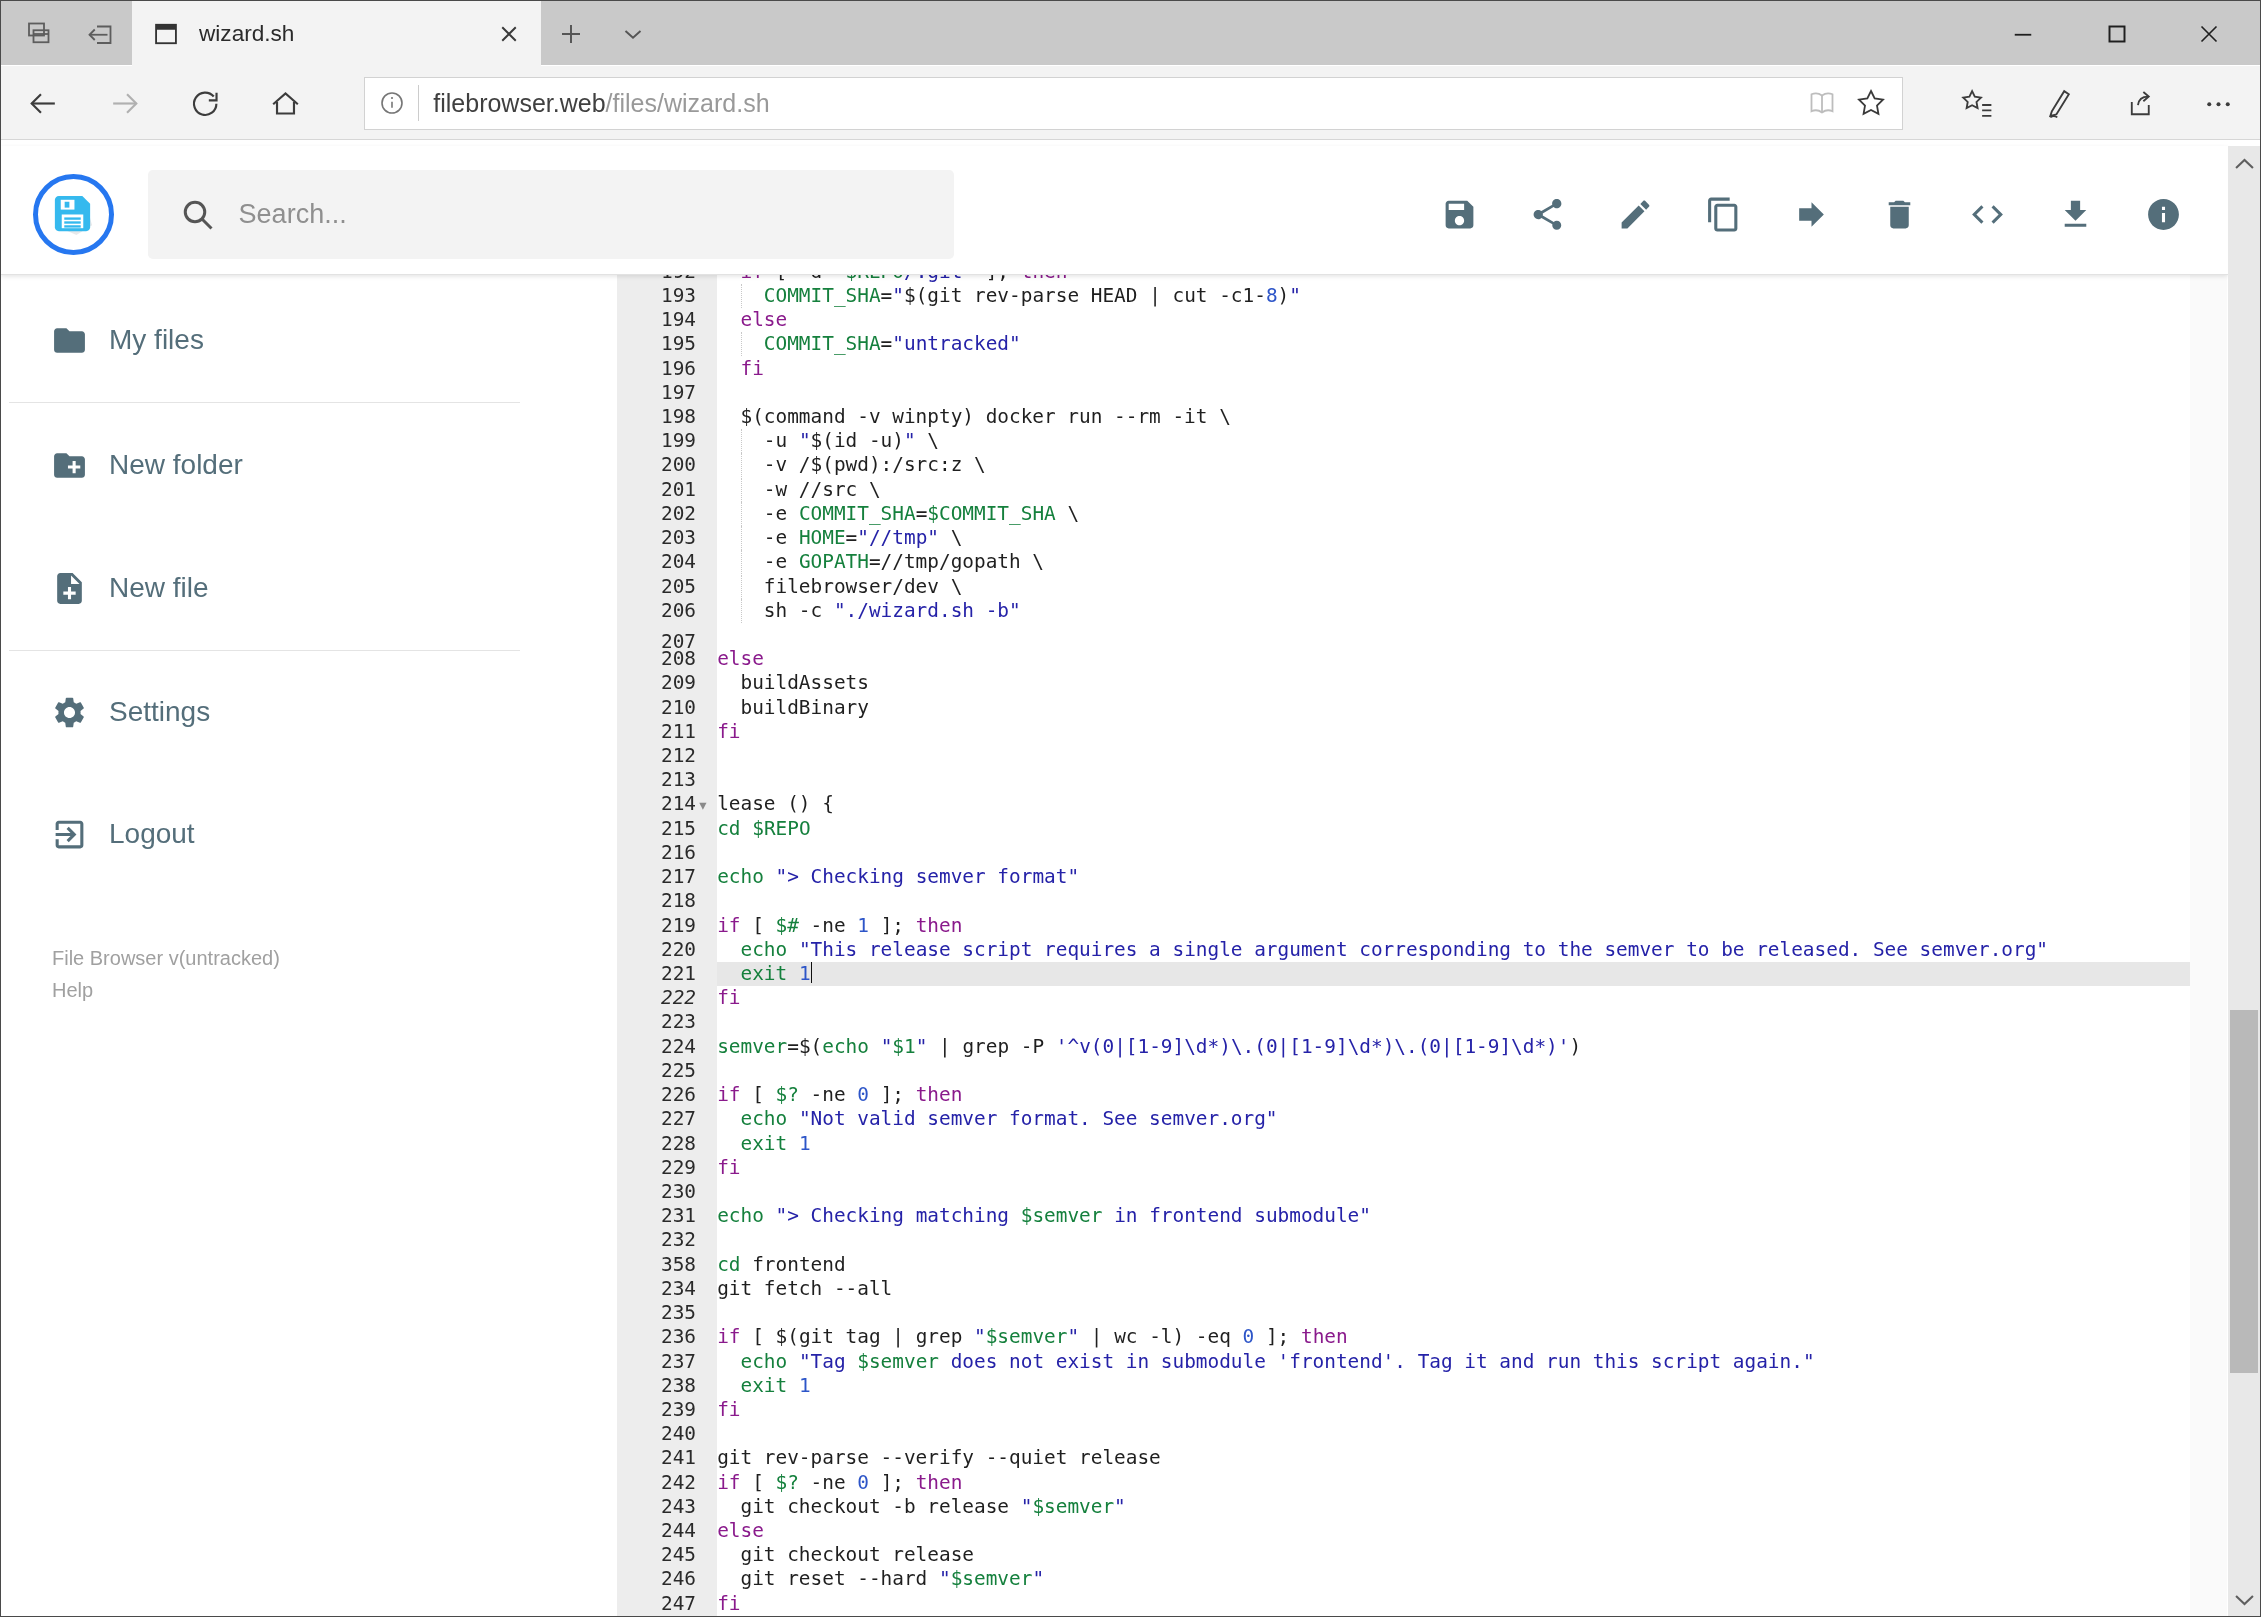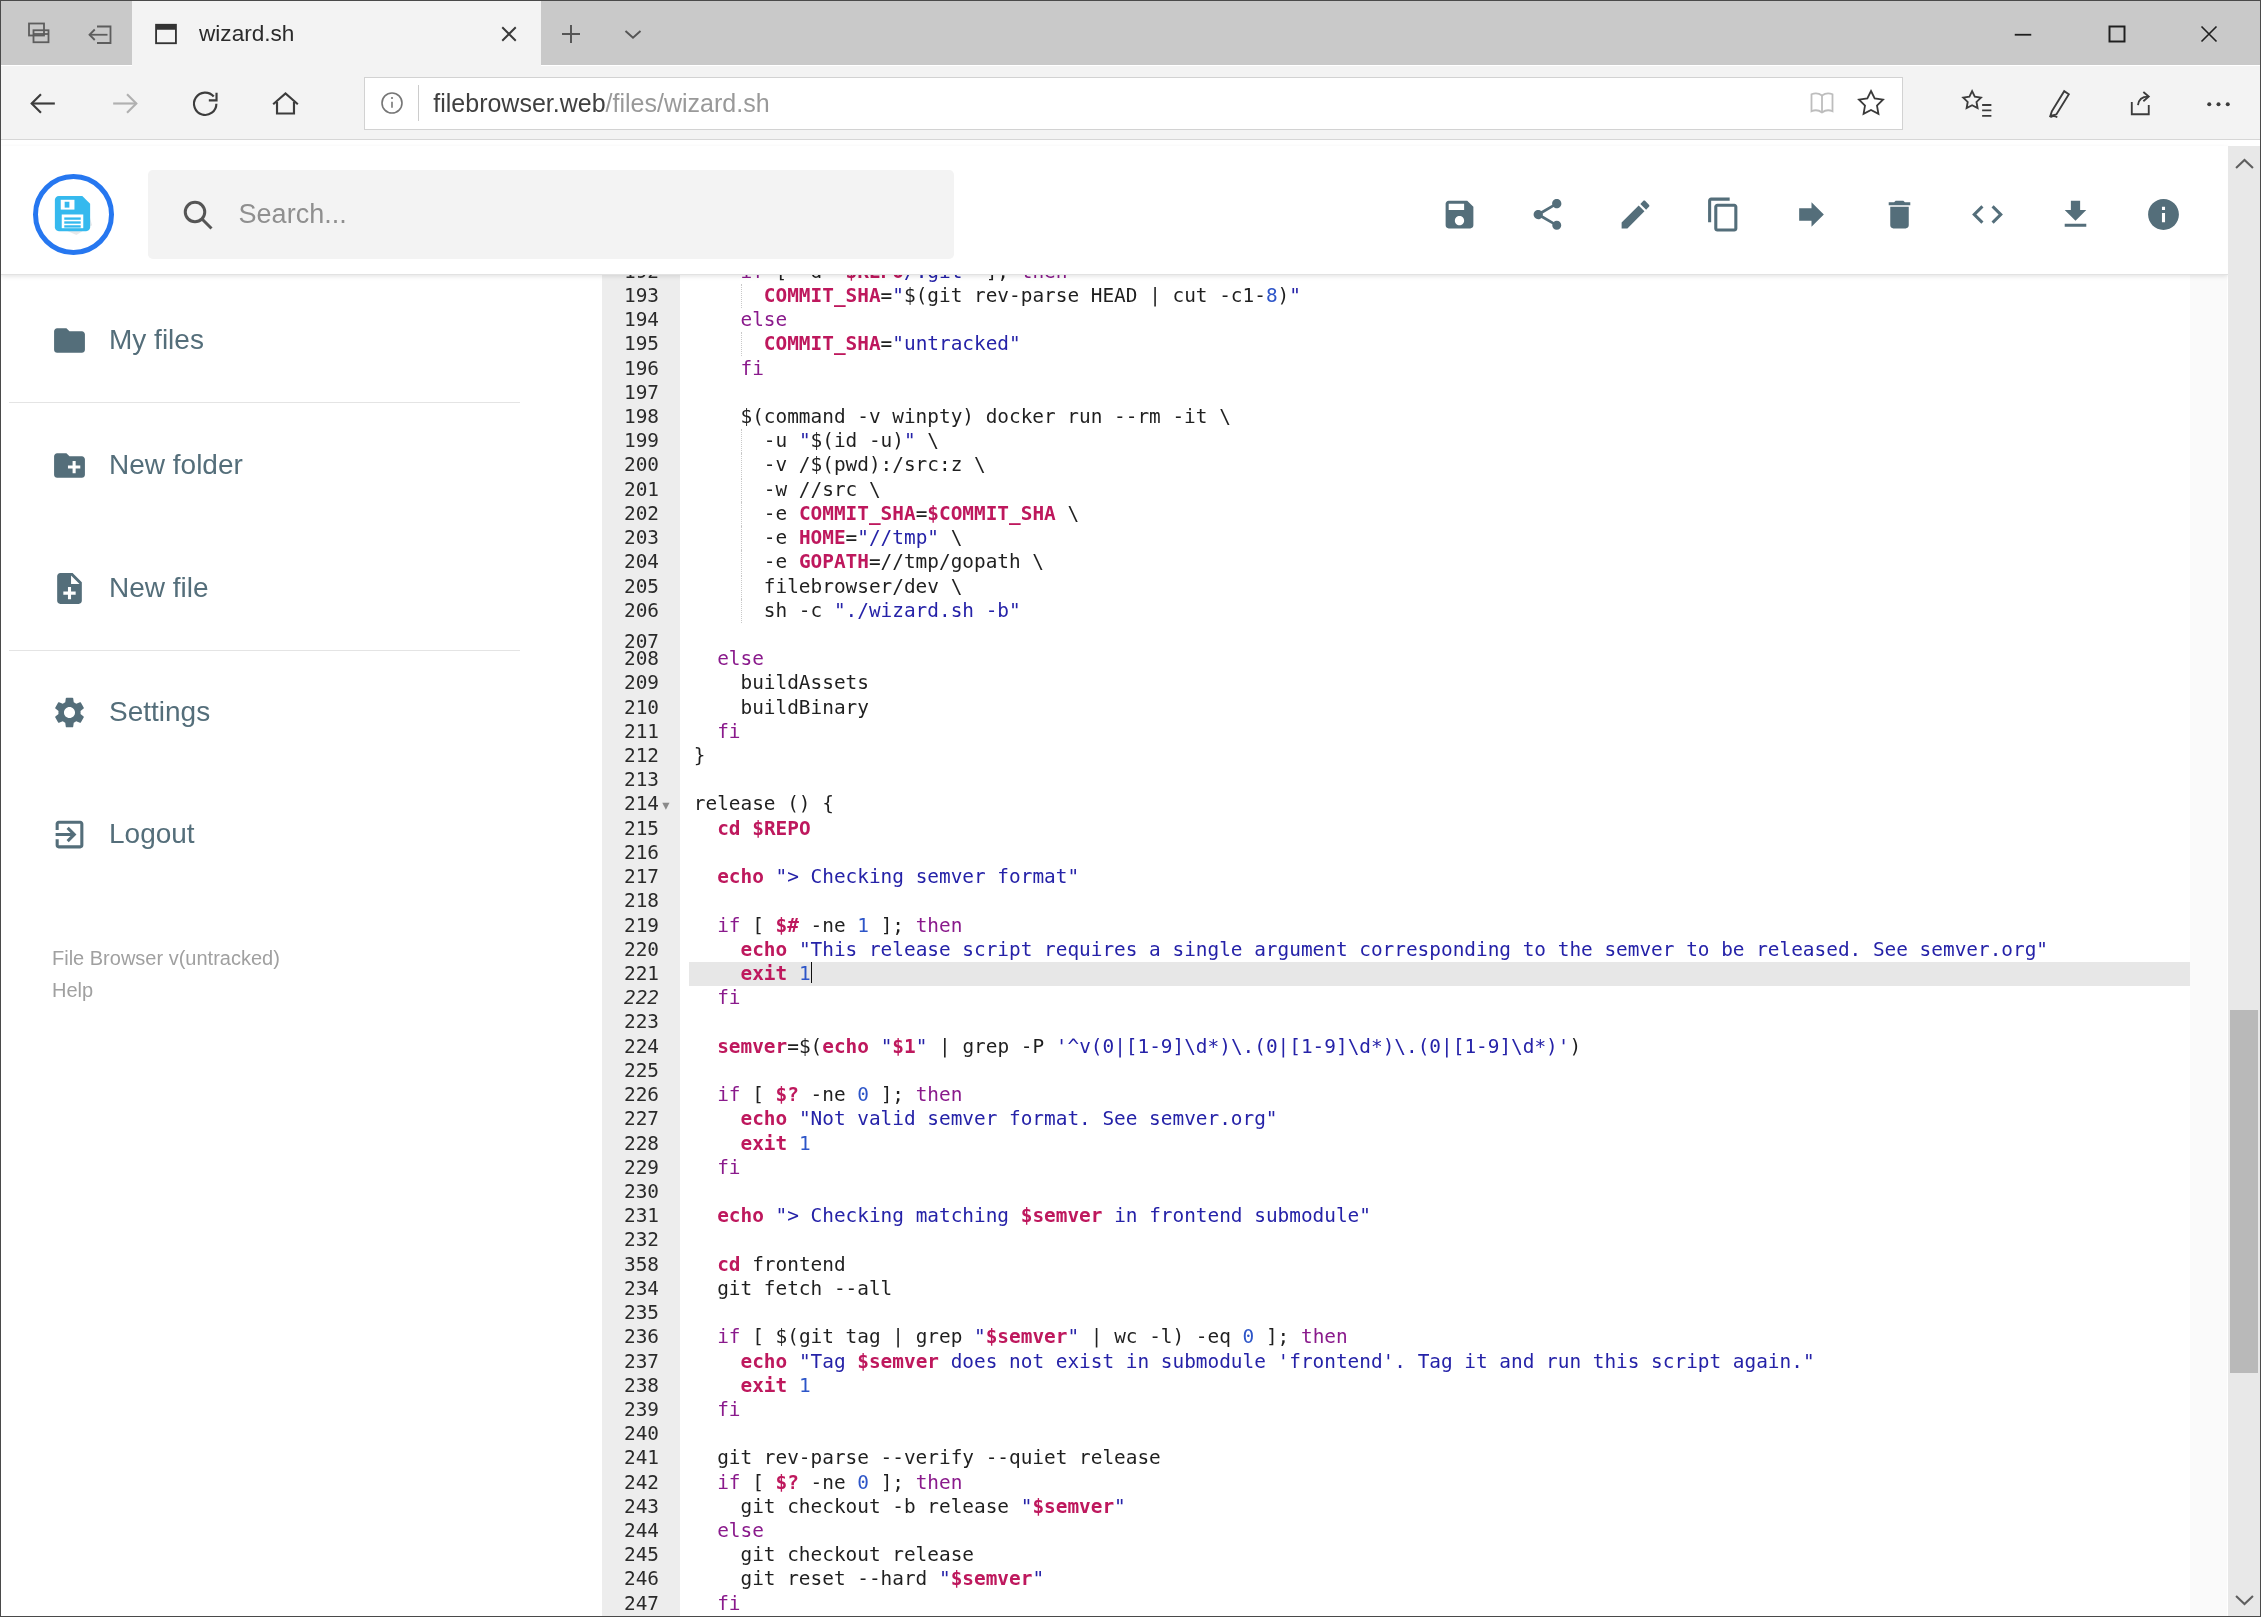--- a/index.html
+++ b/index.html
@@ -40,30 +40,30 @@
   .toolbar{position:absolute;right:78px;top:176px;height:74px;z-index:6;display:flex;align-items:center;gap:51px;}
   .tool{width:37px;height:37px;color:#546e7a;cursor:pointer;}
   
   .side-item{position:absolute;left:0;width:533px;height:52px;display:flex;align-items:center;cursor:pointer;}
   .side-item .sicon{width:37px;height:37px;margin-left:50px;color:#546e7a;flex:none;}
   .side-item .slabel{margin-left:21px;font-size:28px;color:#546e7a;}
   .side-div{position:absolute;left:8px;width:511px;height:0.8px;background:#e4e4e4;}
   .side-version{position:absolute;left:51px;top:946px;font-size:20px;color:#a0a0a0;}
   .side-help{position:absolute;left:51px;top:978px;font-size:20px;color:#a0a0a0;cursor:pointer;}
   
-  .gutter{position:absolute;left:601px;top:274px;width:78px;height:1343px;background:#ededed;overflow:hidden;z-index:1;}
+  .gutter{position:absolute;left:616px;top:274px;width:100px;height:1343px;background:#ededed;overflow:hidden;z-index:1;}
   .ln{position:absolute;left:0;right:21px;height:24px;line-height:24px;text-align:right;
     font-family:"DejaVu Sans Mono",monospace;font-size:19.4px;color:#2a2a2a;}
   .fold{position:absolute;left:100%;margin-left:3.2px;top:0.8px;font-size:14.5px;color:#8a8a8a;font-family:"DejaVu Sans",sans-serif;}
   .codewrap{position:absolute;left:688px;top:274px;width:1502px;height:1343px;overflow:hidden;background:#fff;}
   .crow{position:absolute;left:0;width:100%;height:24px;line-height:24px;white-space:pre;
     font-family:"DejaVu Sans Mono",monospace;font-size:19.4px;padding-left:4.8px;}
   .crow.active{background:#e7e7e7;}
   .guide{position:absolute;left:52px;top:0;bottom:0;border-left:1.6px dotted #c8c8c8;}
-  .tk-p{color:#1f1f1f;} .tk-k{color:#8a1a8c;} .tk-v{color:#be185d;font-weight:bold;} .tk-s{color:#2522a8;} .tk-n{color:#2d55c8;}
+  .tk-p{color:#1f1f1f;} .tk-k{color:#8a1a8c;} .tk-v{color:#15803d;} .tk-s{color:#2522a8;} .tk-n{color:#2d55c8;}
   .cursor{display:inline-block;width:1.6px;height:21px;background:#101010;vertical-align:-3.2px;}
   .editor-strip{position:absolute;left:2189px;top:274px;width:37px;height:1343px;background:#fafafa;}
   
   .scrollbar{position:absolute;left:2227px;top:145px;width:33px;height:1472px;background:#e8e8e8;z-index:7;}
   .sb-arrow{position:absolute;left:0;width:33px;height:36px;color:#5f5f5f;cursor:pointer;}
   .sb-thumb{position:absolute;left:2.4px;width:28px;background:#b9b9b9;cursor:pointer;}
   svg{display:block;}
 </style>
 </head>
 <body>

